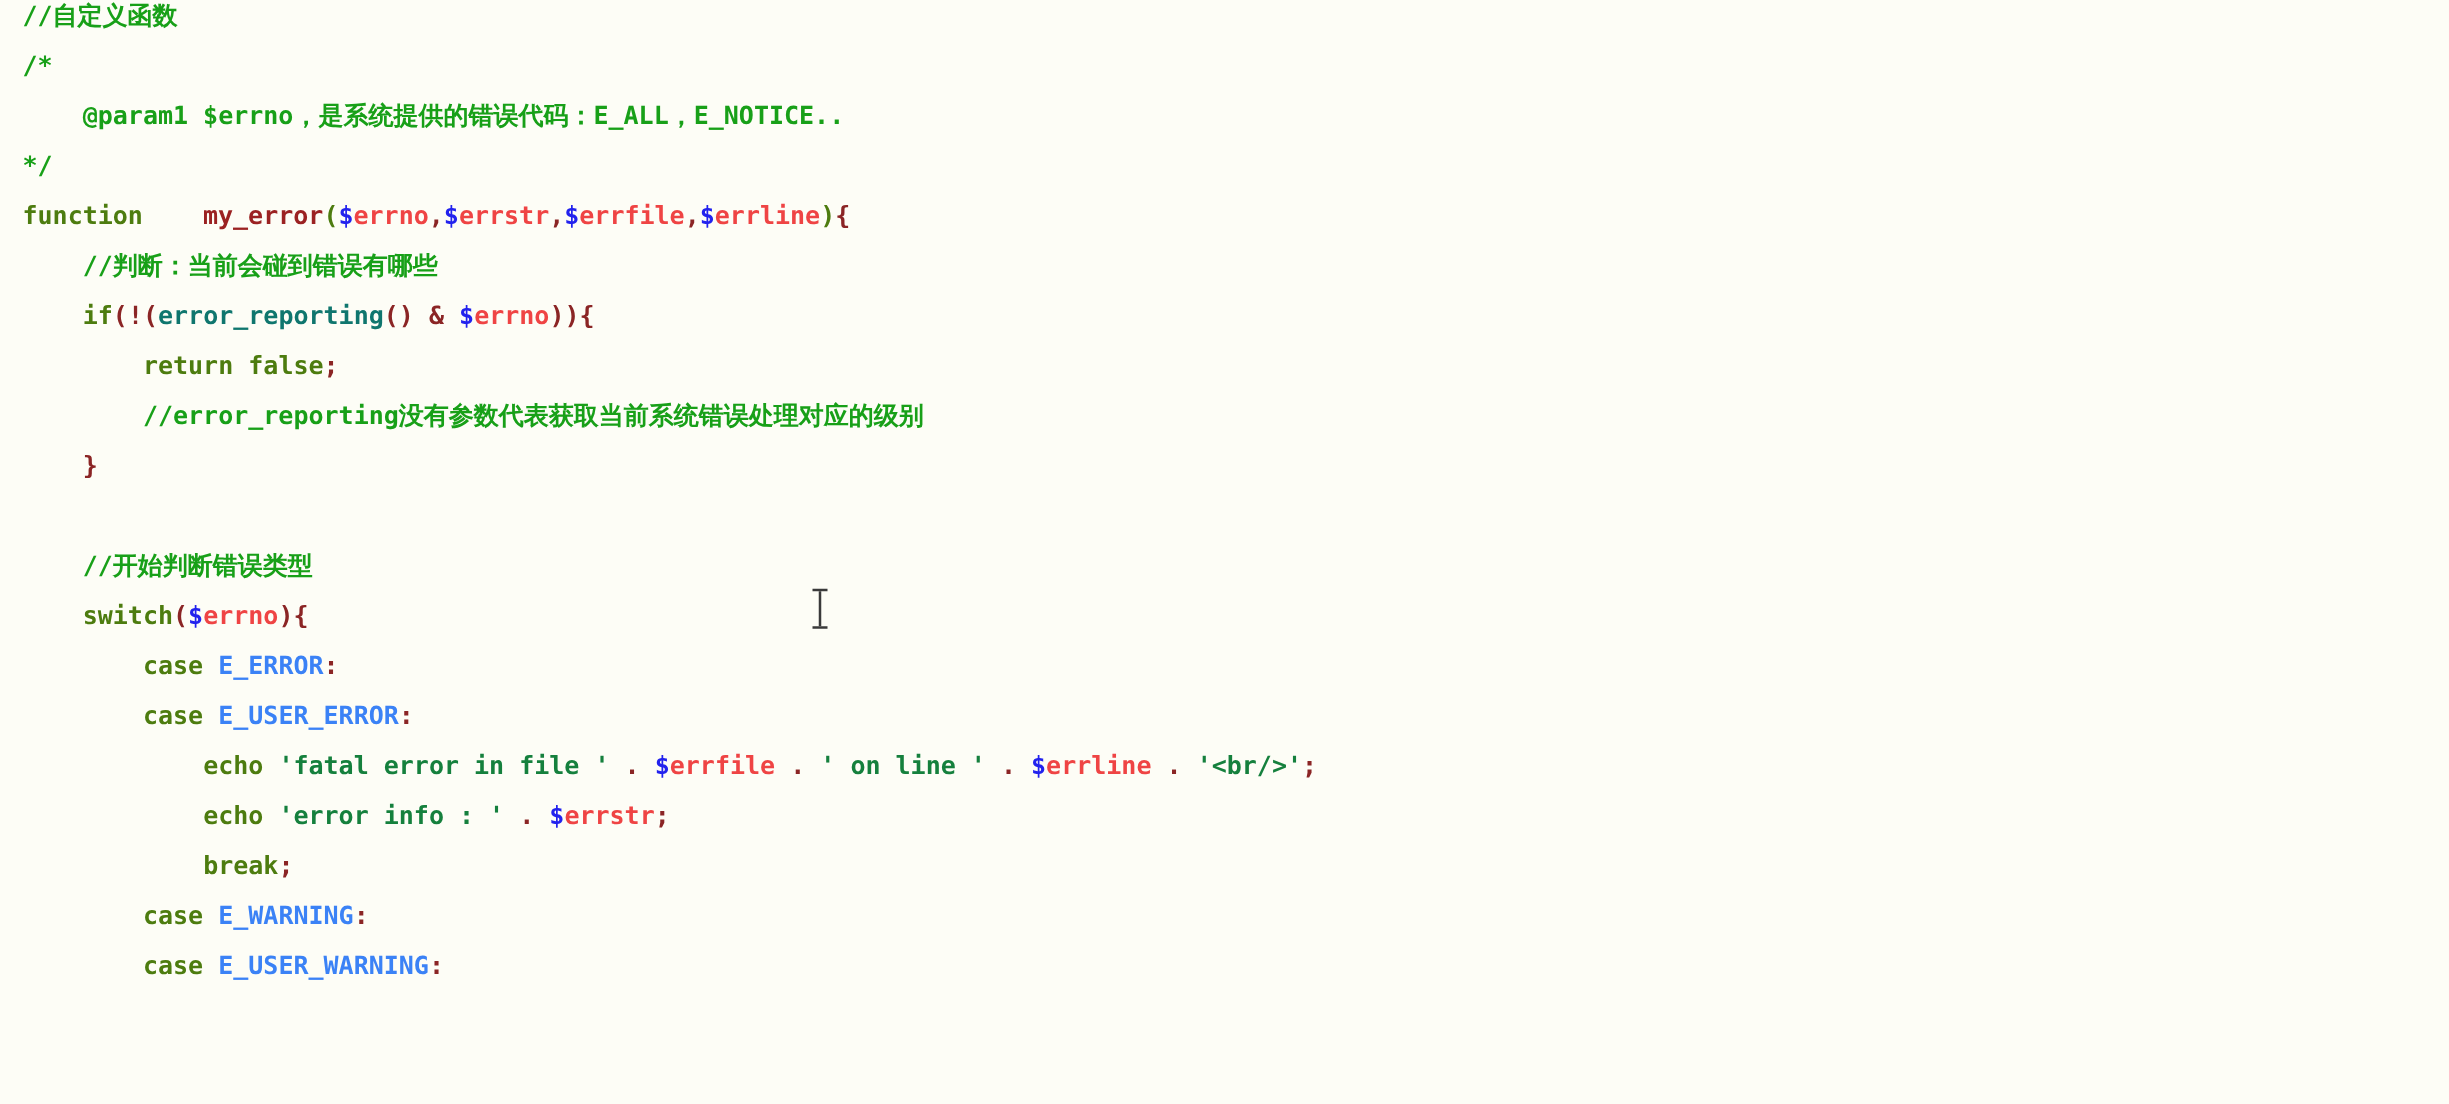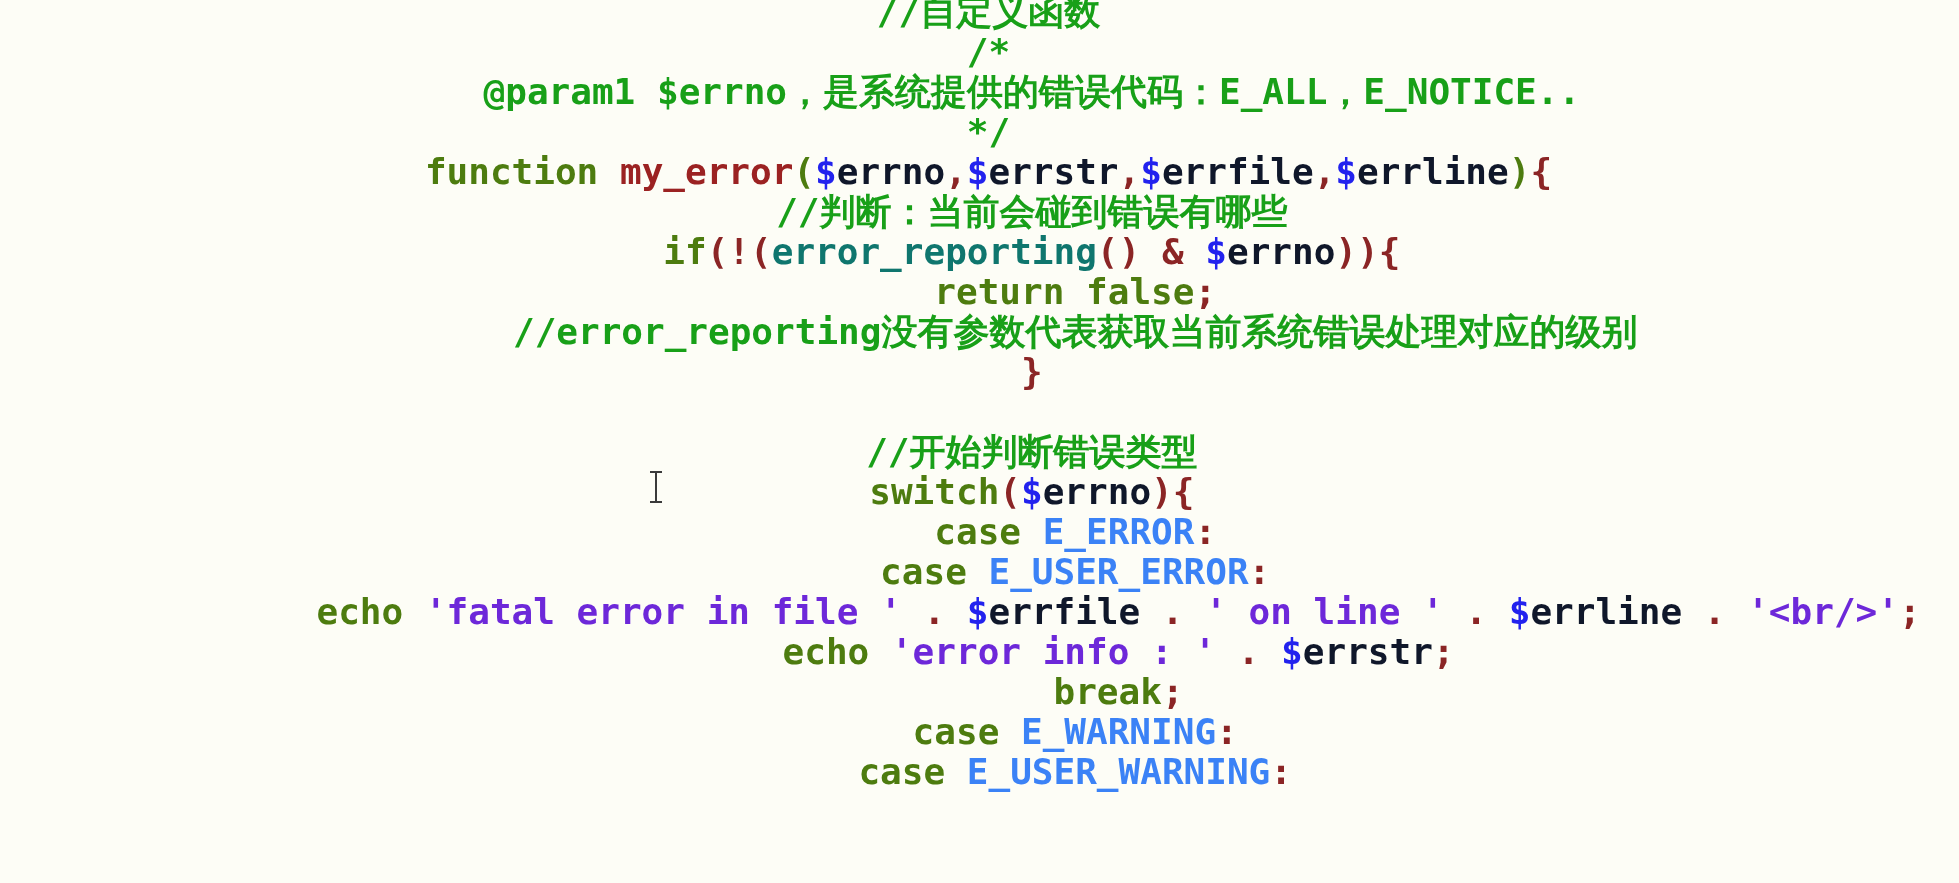--- a/index.html
+++ b/index.html
@@ -8,49 +8,48 @@
     padding: 0;
     background: #fdfdf6;
   }
   #editor-root {
     position: relative;
     width: 1959px;
     height: 883px;
     background: #fdfdf6;
     overflow: hidden;
     font-family: "DejaVu Sans Mono", "Liberation Mono", monospace;
-    font-size: 36px;
+    font-size: 20px;
     line-height: 40px;
     font-weight: bold;
     letter-spacing: 0px;
-    text-align: center;
     -webkit-font-smoothing: none;
   }
   #code-surface {
     position: absolute;
     left: 0;
     top: -8px;
     width: 100%;
     white-space: pre;
   }
   .code-line {
     height: 40px;
     line-height: 40px;
     white-space: pre;
     padding-left: 18px;
   }
   
   .t-comment   { color: #18a018; }
   .t-keyword   { color: #4d7c0f; }
-  .t-func      { color: #9b2222; }
+  .t-func      { color: #9b2222; margin-left: 36px; }
   .t-builtin   { color: #0f766e; }
   .t-var-sigil { color: #2222ee; }
-  .t-var       { color: #0f172a; }
+  .t-var       { color: #ef4444; }
   .t-punc      { color: #8b2525; }
-  .t-string    { color: #6d28d9; }
+  .t-string    { color: #15803d; }
   .t-const     { color: #3b82f6; }
   .t-plain     { color: #222222; }
 
   
   #text-caret {
     position: absolute;
     left: 650px;
     top: 470px;
     width: 14px;
     height: 34px;

